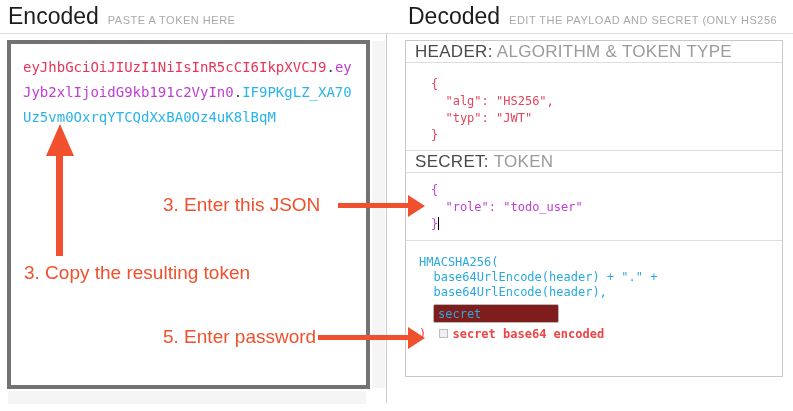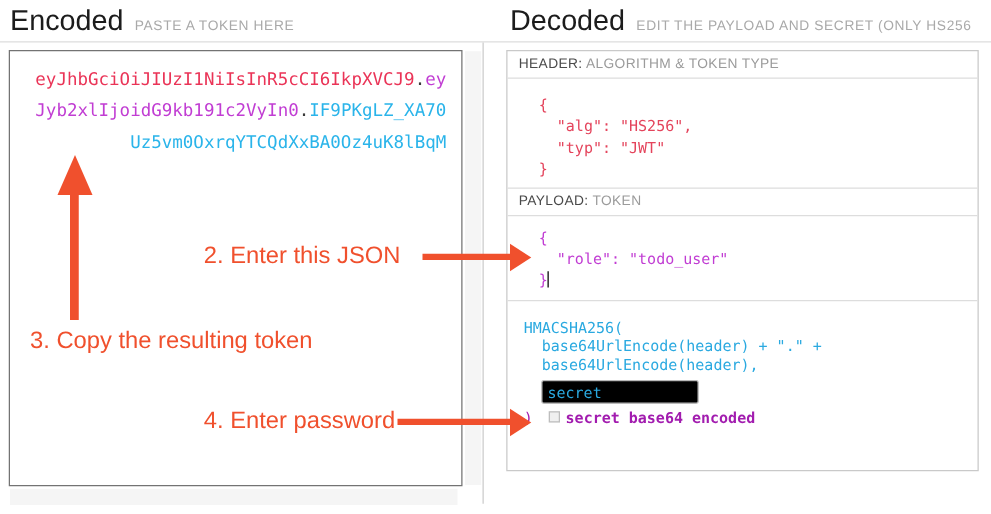--- a/index.html
+++ b/index.html
@@ -10,63 +10,63 @@
   }
   
   .panel-title { position:absolute; top:3px; font-size:23px; font-weight:400; color:#1c1c1c; }
   .panel-sub   { font-size:11px; color:#a9a9a9; letter-spacing:.5px; font-weight:400; margin-left:9px; }
   .hdr-rule { position:absolute; left:0; top:33px; width:793px; height:1px; background:#ddd; }
   .col-divider { position:absolute; left:386px; top:34px; width:1px; height:369px; background:#ccc; }
 
   
   .enc-box {
     position:absolute; left:7px; top:40px; width:363px; height:349px;
-    border:1px solid #737373; background:#fff;text-align:right;
+    border:4px solid #737373; background:#fff;
   }
   .enc-token {
     font-family:"DejaVu Sans Mono","Liberation Mono",monospace;
     font-size:14px; line-height:25px; padding:11px 0 0 12px;
     white-space:pre-wrap; word-break:break-all; width:349px;
   }
   .tok-h { color:#ea3457; } .tok-p { color:#c13dd3; } .tok-s { color:#2ab4ea; }
   .tok-dot { color:#3a3a3a; }
   .vscroll { position:absolute; left:372px; top:41px; width:13px; height:347px; background:#f5f5f5; }
   .hscroll { position:absolute; left:8px; top:391px; width:358px; height:13px; background:#f5f5f5; }
 
   
   .dec-box {
     position:absolute; left:405px; top:40px; width:378px; height:337px;
     border:1px solid #c9c9c9; background:#fff;
   }
   .sec-title {
     height:22px; line-height:21px; border-bottom:1px solid #ddd;
-    padding-left:9px; font-size:11px; letter-spacing:.3px;
+    padding-left:9px; font-size:17px; letter-spacing:.3px;
   }
   .sec-label { color:#4a4a4a; } .sec-sublabel { color:#9b9b9b; }
   .code-pre {
     font-family:"DejaVu Sans Mono","Liberation Mono",monospace;
     font-size:12px; line-height:17px; white-space:pre;
   }
   .sec-code-header  { height:88px; border-bottom:1px solid #ddd; color:#e4445c; }
   .sec-code-header .code-pre { padding:13px 0 0 25px; }
   .sec-code-payload { height:68px; border-bottom:1px solid #ddd; color:#c13dd3; }
   .sec-code-payload .code-pre { padding:9px 0 0 25px; }
   .caret { display:inline-block; width:1px; height:13px; background:#000; vertical-align:-2px; }
   .sec-code-sig { height:113px; color:#2aa9e0; }
   .sec-code-sig .code-pre { padding:14px 0 0 13px; line-height:15px; }
   .secret-input {
     display:block; margin:4px 0 0 27px; width:126px; height:19px;
-    border:1px solid #b9b9b9; border-radius:2px; background:#000000;
+    border:1px solid #b9b9b9; border-radius:2px; background:#7f1d1d;
     font-family:"DejaVu Sans Mono","Liberation Mono",monospace;
     font-size:12px; color:#2aa9e0; padding:0 4px; outline:none;
   }
   .sig-lastline {
     margin-top:4px; padding-left:13px;
     font-family:"DejaVu Sans Mono","Liberation Mono",monospace;
-    font-size:12px; color:#a21caf;
+    font-size:12px; color:#ef4444;
   }
   .sig-lastline .bold { font-weight:bold; }
   .cbx {
     display:inline-block; width:9px; height:9px; background:#f0f0f0;
     border:1px solid #bdbdbd; margin:0 4px 0 6px;
   }
 
   
   .ann { position:absolute; color:#f0502d; font-size:19px; white-space:nowrap; }
   .arr-shaft-h { position:absolute; height:5px; background:#f0502d; }
@@ -100,41 +100,41 @@
 
   <div class="dec-box">
     <div class="sec-title"><span class="sec-label">HEADER:</span> <span class="sec-sublabel">ALGORITHM &amp; TOKEN TYPE</span></div>
     <div class="sec-code-header">
       <pre class="code-pre">{
   "alg": "HS256",
   "typ": "JWT"
 }</pre>
     </div>
 
-    <div class="sec-title"><span class="sec-label">PAYLOAD:</span> <span class="sec-sublabel">TOKEN</span></div>
+    <div class="sec-title"><span class="sec-label">SECRET:</span> <span class="sec-sublabel">TOKEN</span></div>
     <div class="sec-code-payload">
       <pre class="code-pre"><span>{
   "role": "todo_user"
 }</span><span class="caret"></span></pre>
     </div>
 
     <div class="sec-code-sig">
       <pre class="code-pre"><span>HMACSHA256(</span>
 <span>  base64UrlEncode(header) + "." +</span>
 <span>  base64UrlEncode(header),</span></pre>
       <input class="secret-input" type="text" value="secret" style="">
       <div class="sig-lastline"><span>) </span><span class="cbx"></span><span class="bold">secret base64 encoded</span></div>
     </div>
   </div>
 
-  <div class="ann" style="left:163px; top:194px;">2. Enter this JSON</div>
+  <div class="ann" style="left:163px; top:194px;">3. Enter this JSON</div>
   <div class="arr-shaft-h" style="left:338px; top:203px; width:70px;"></div>
   <div class="arr-head-r" style="left:408px; top:195px;"></div>
 
   <div class="arr-head-u" style="left:46px; top:124px;"></div>
   <div class="arr-shaft-v" style="left:56px; top:152px; height:104px;"></div>
   <div class="ann" style="left:24px; top:262px;text-align:right;">3. Copy the resulting token</div>
 
-  <div class="ann" style="left:163px; top:326px;">4. Enter password</div>
+  <div class="ann" style="left:163px; top:326px;">5. Enter password</div>
   <div class="arr-shaft-h" style="left:318px; top:335px; width:90px;"></div>
   <div class="arr-head-r" style="left:408px; top:327px;"></div>
 
 </div>
 
 </body></html>

